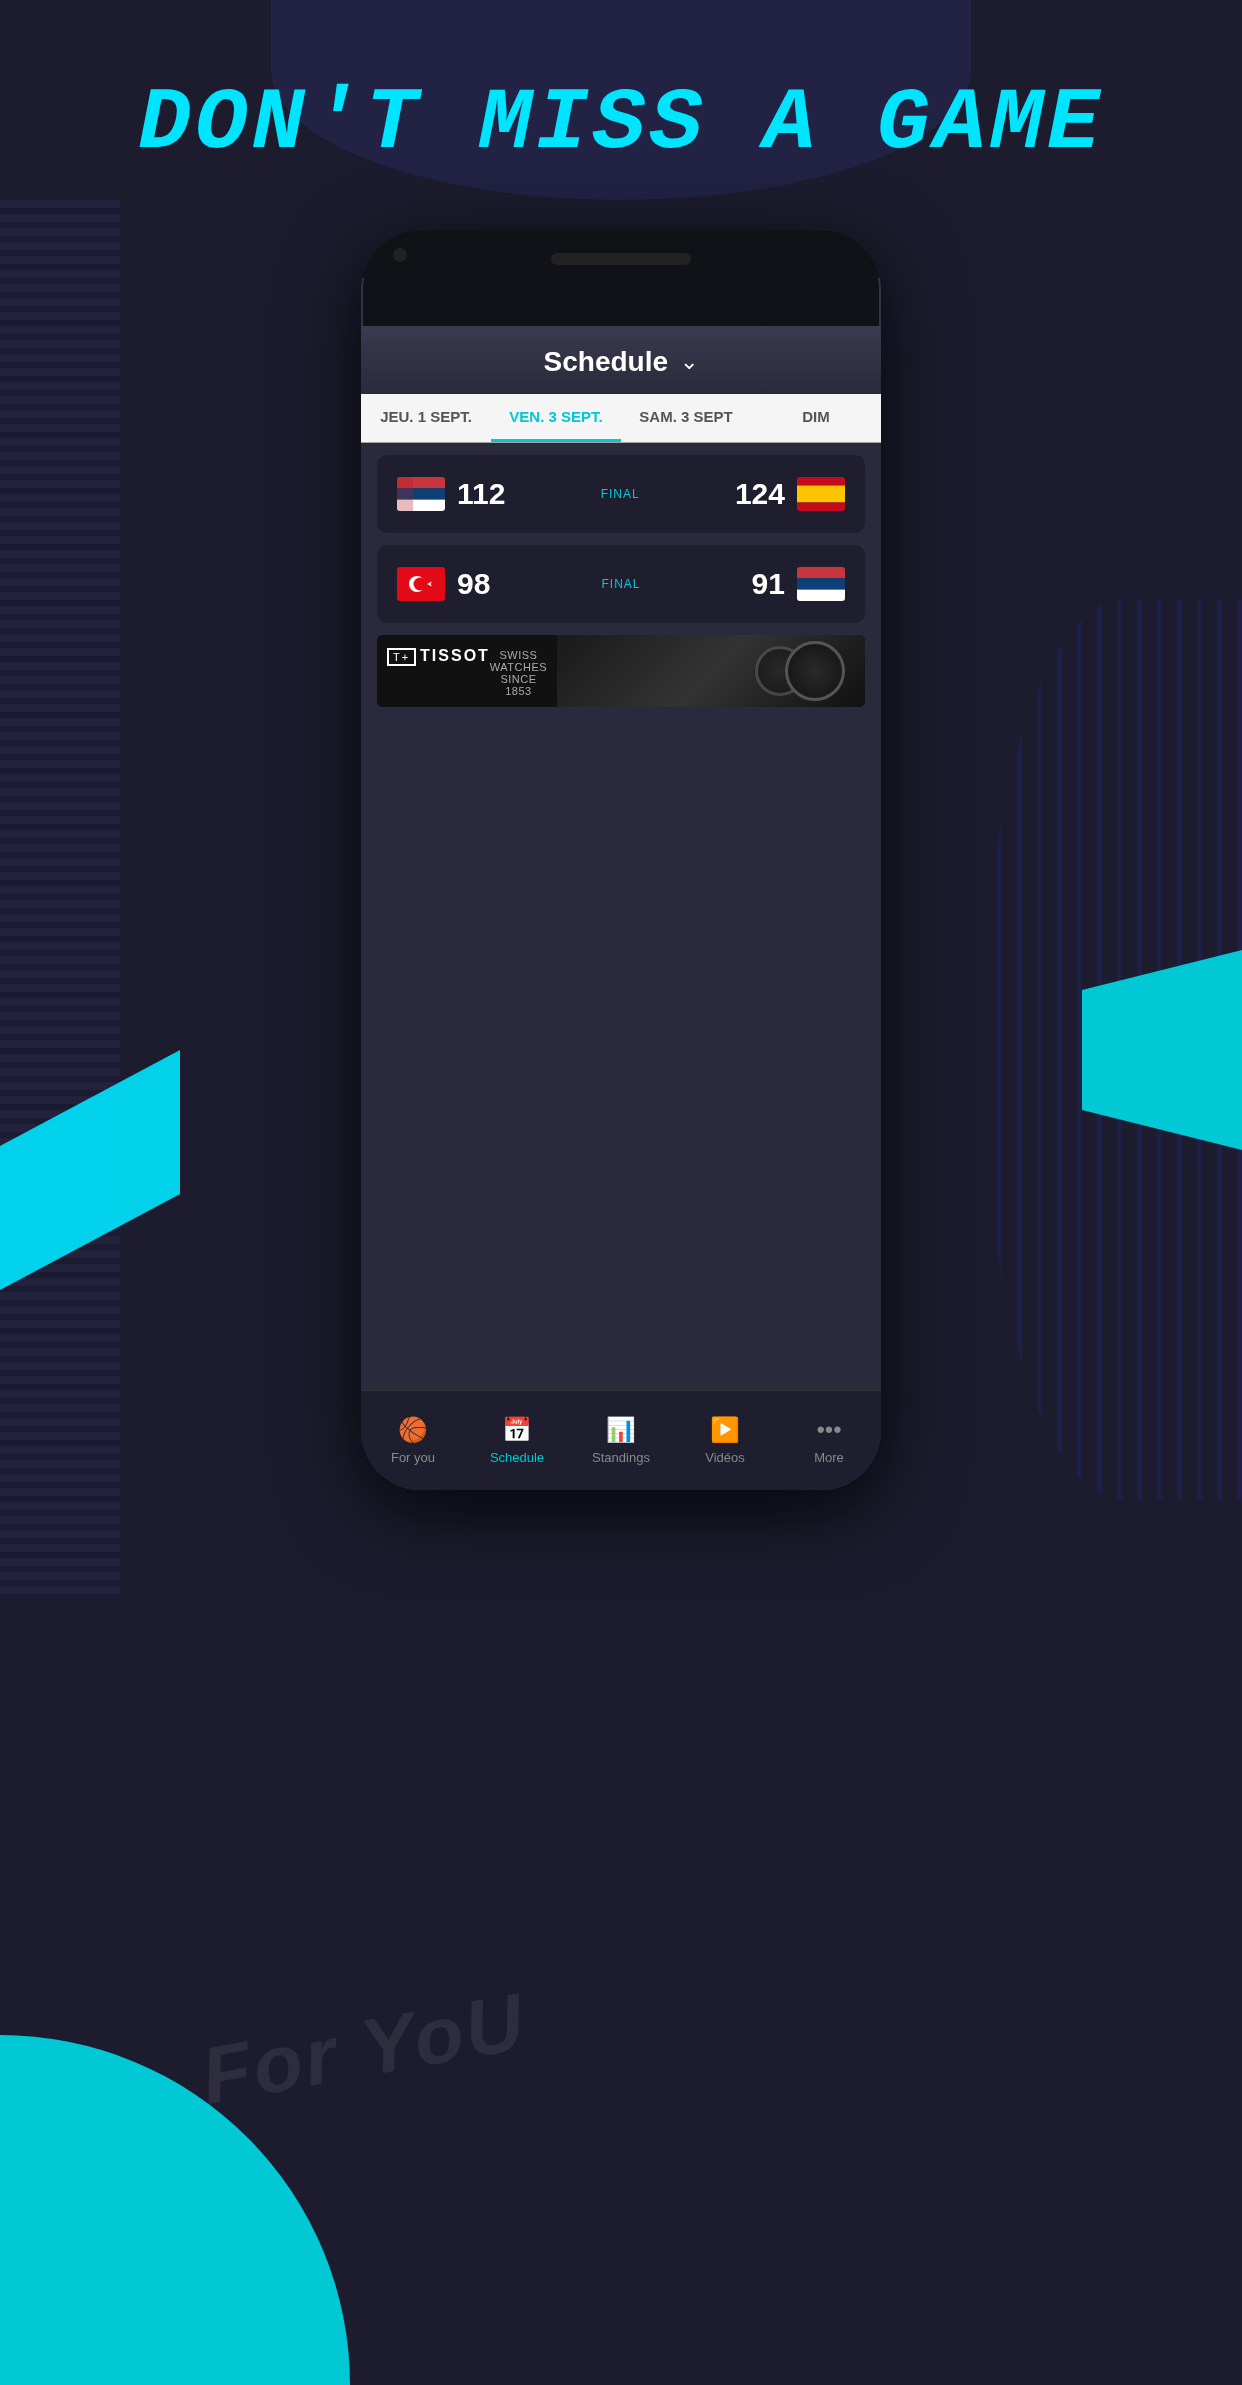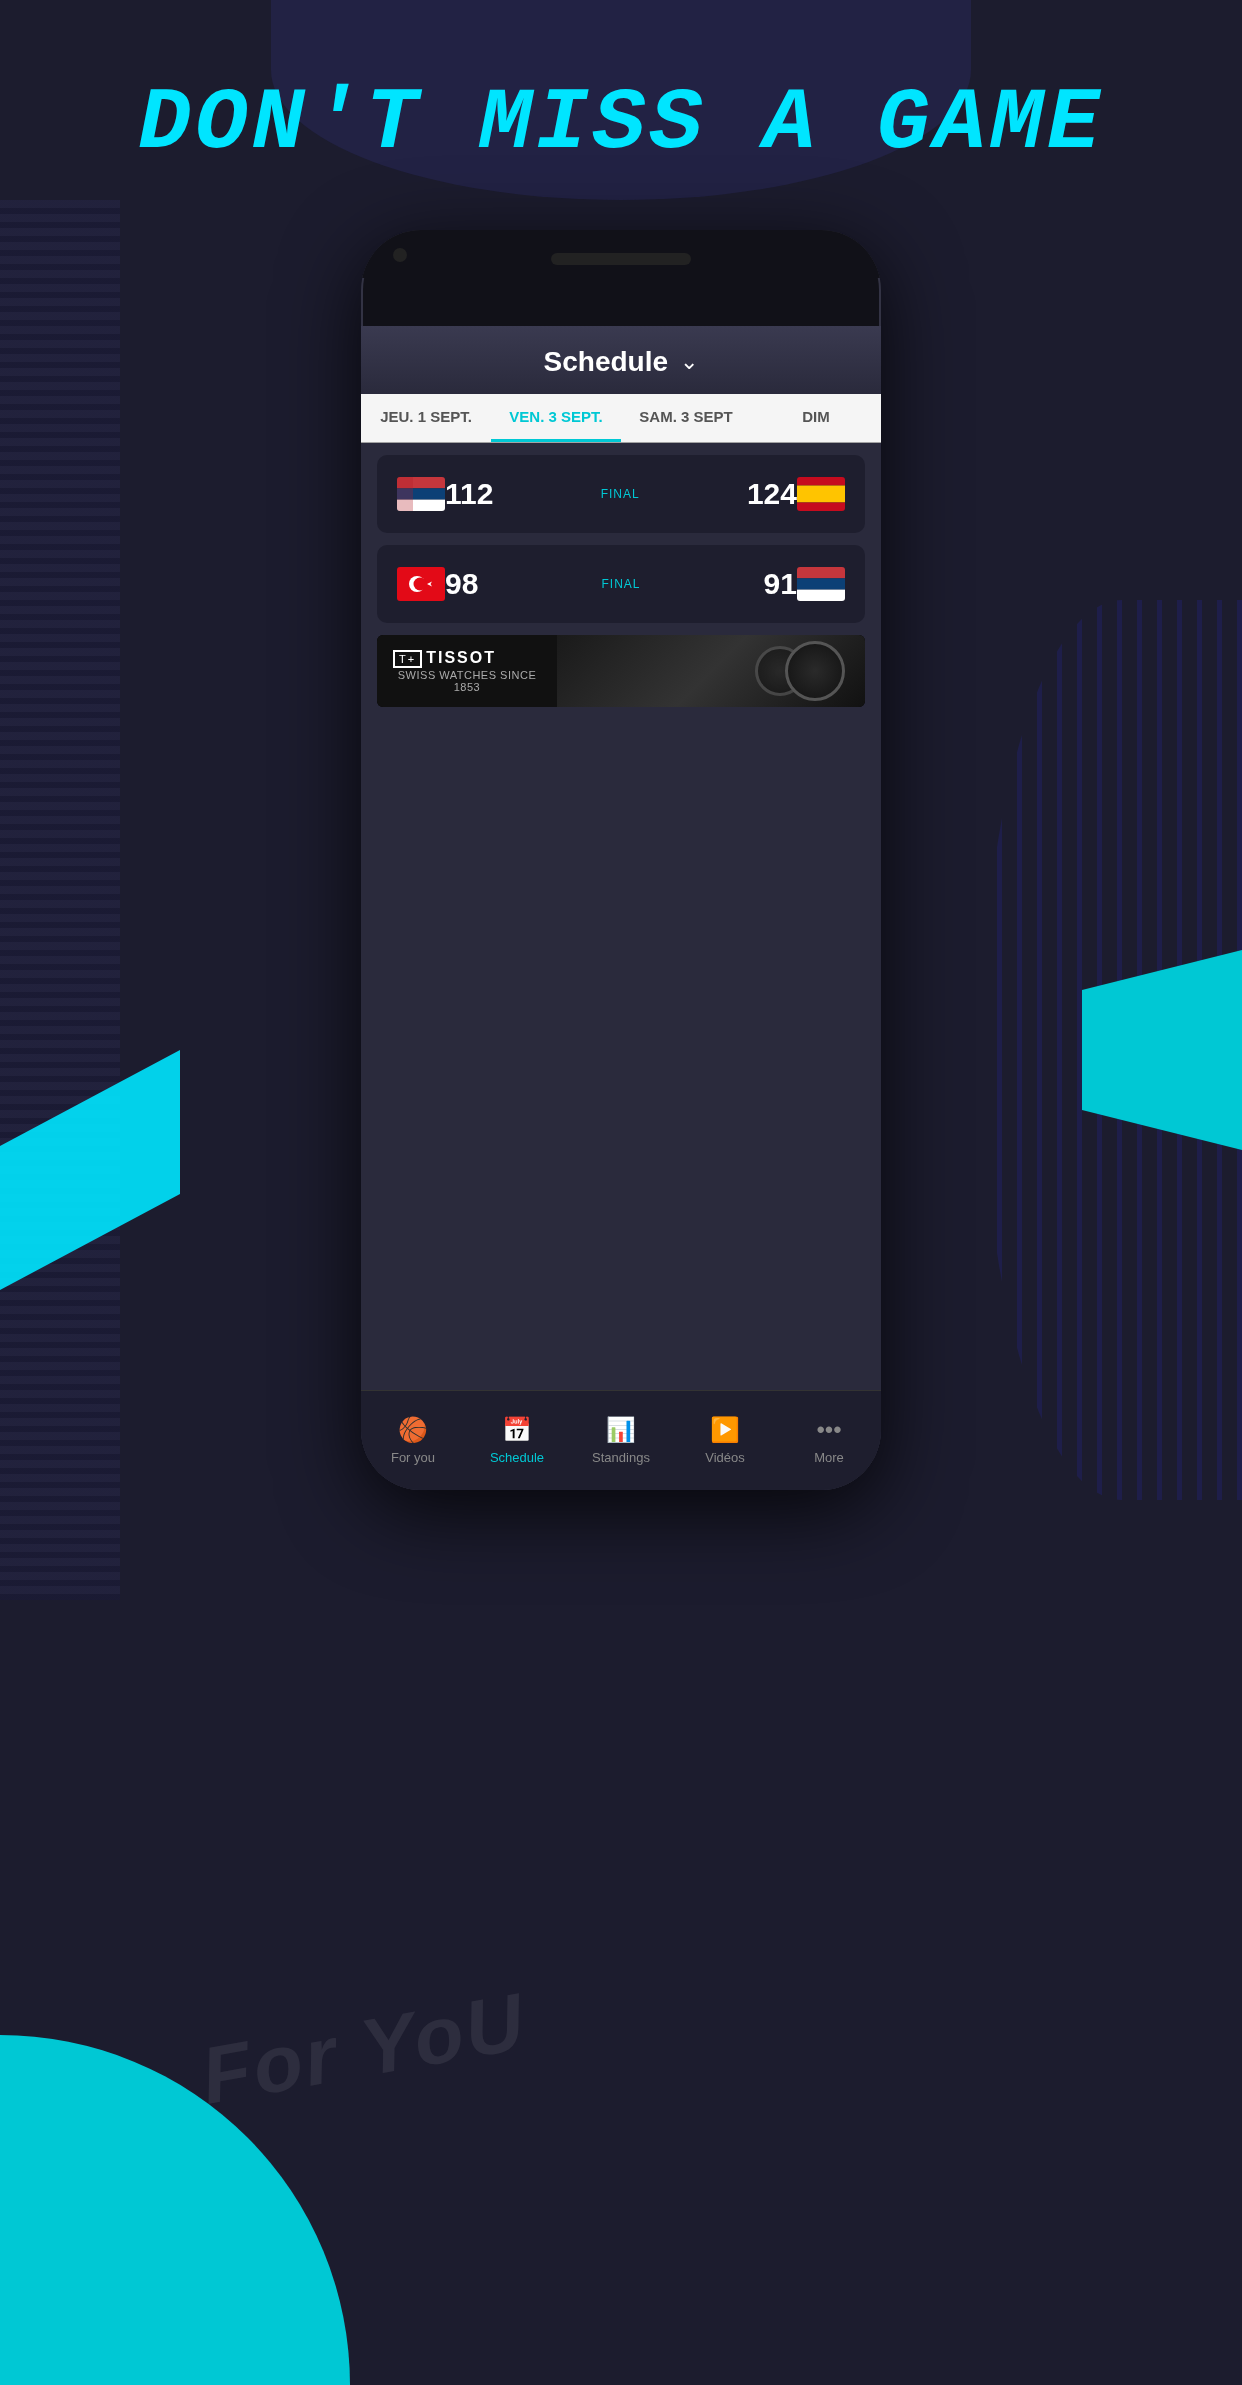--- a/index.html
+++ b/index.html
@@ -235,21 +235,21 @@
       margin: 12px 16px;
       border-radius: 10px;
       padding: 22px 20px;
       display: flex;
       align-items: center;
       justify-content: space-between;
     }
 
     .team-section {
       display: flex;
-      gap: 0;
+      gap: 12px;
     }
     .team-score {
       font-size: 30px;
       font-weight: 700;
       color: #ffffff;
     }
     .status-label {
       font-size: 12px;
       font-weight: 400;
       color: #00c8d4;
@@ -263,21 +263,21 @@
       border-radius: 6px;
       height: 72px;
       display: flex;
       align-items: center;
       overflow: hidden;
     }
     .ad-logo-section {
       background: #111;
       padding: 12px 16px;
       display: flex;
-      flex-direction: column;
+      flex-direction: row;
       align-items: flex-start;
       justify-content: center;
       height: 100%;
       width: 180px;
     }
     .tissot-logo {
       font-size: 16px;
       font-weight: 900;
       color: white;
       letter-spacing: 2px;

